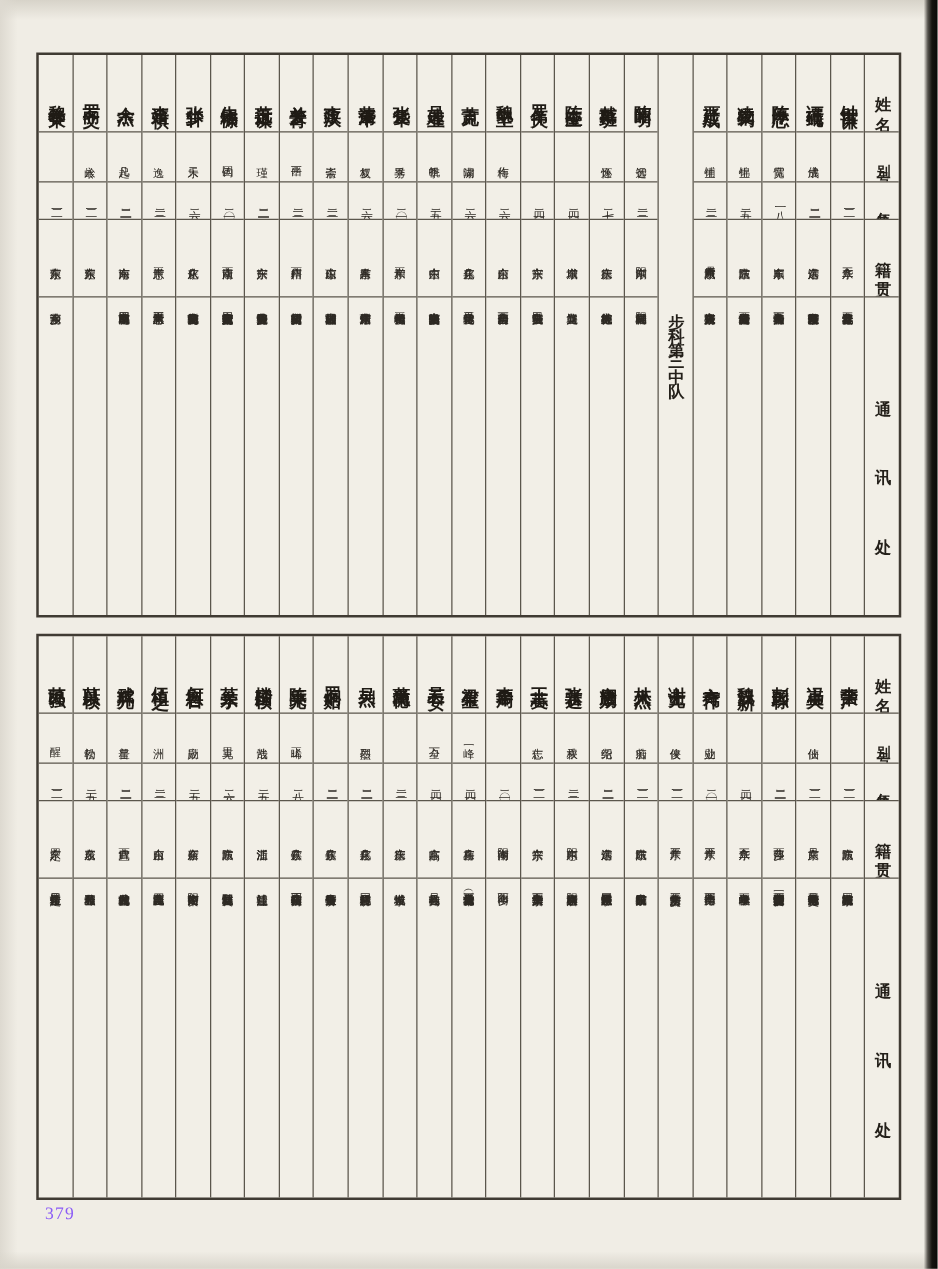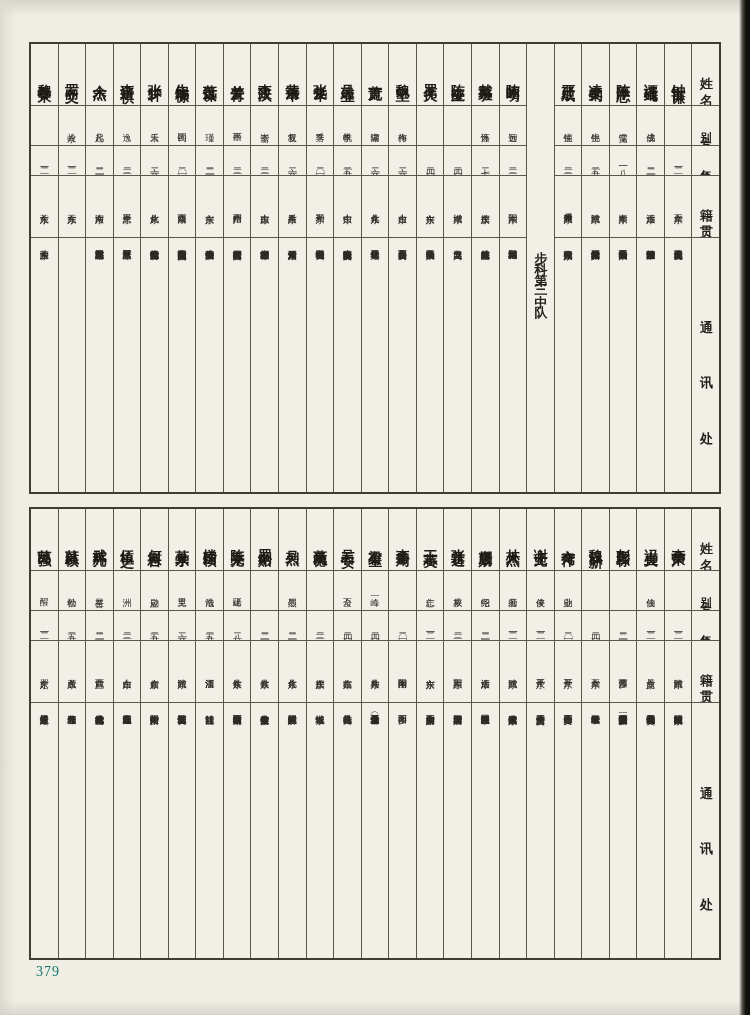--- a/index.html
+++ b/index.html
@@ -72,21 +72,21 @@
   .hcol .cell.native .vt{font-size:13px;letter-spacing:16px;margin-bottom:-16px;}
   .hcol .cell.addr{align-items:center;padding-top:0;}
   .hcol .cell.addr .vt{font-size:13px;letter-spacing:56px;margin-bottom:-56px;}
 
   
   .scol .cell.section{flex:1;border-bottom:none;align-items:center;}
   .scol .vt{font-size:13px;font-weight:bold;letter-spacing:11px;margin-bottom:-11px;color:#24201a;}
 
   .page-num{
     position:absolute;left:36px;top:964px;
-    font-size:14px;color:#0f766e;letter-spacing:1px;text-align:right;
+    font-size:14px;color:#8b5cf6;letter-spacing:1px;text-align:right;
   }
 </style>
 </head>
 <body>
 
 <div class="scan">
   <div class="edge-top"></div>
   <div class="edge-left"></div>
   <div class="edge-bottom"></div>
 

